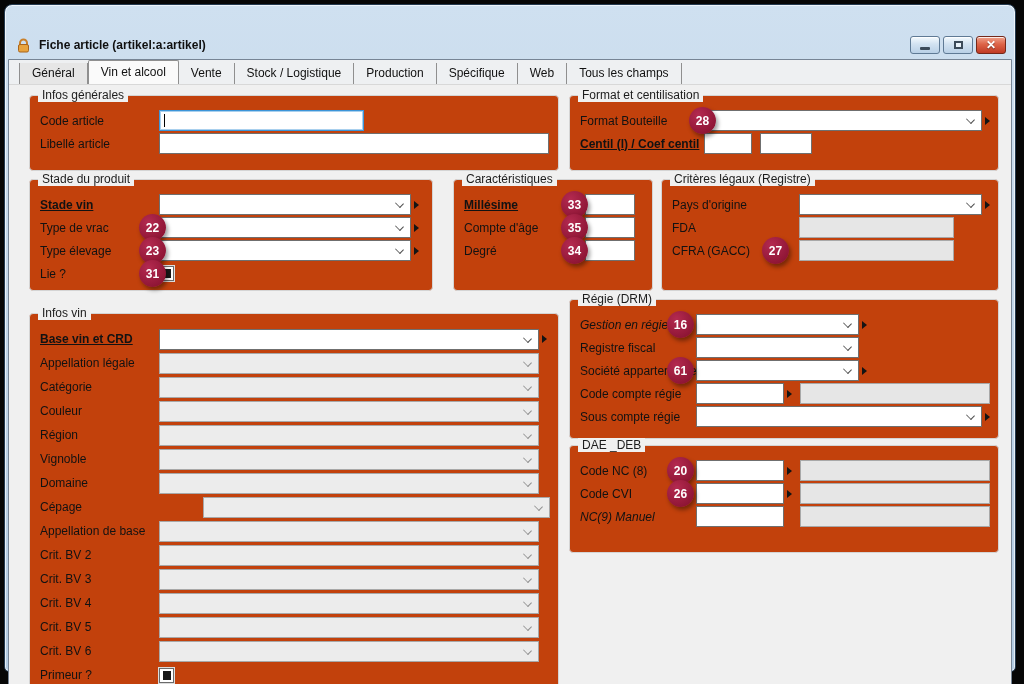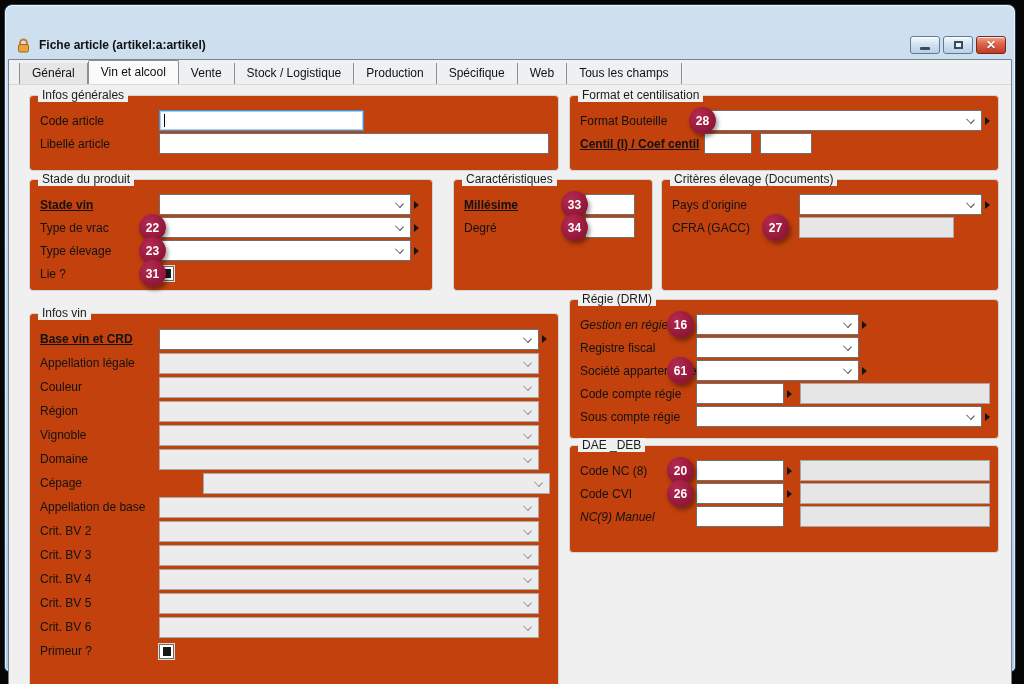--- a/index.html
+++ b/index.html
@@ -209,34 +209,43 @@
         </div>
 
         <div class="group g-caract" style="left:444px; top:94px; width:200px; height:112px;">
           <span class="gtitle">Caractéristiques</span>
           <div class="row first">
             <span class="lbl req">Millésime</span>
             <span class="badge" style="left:107px;">33</span>
             <div class="input" style="width:50px;"></div>
           </div>
           <div class="row">
+            <span class="lbl">Compte d'âge</span>
+            <span class="badge" style="left:107px;">35</span>
+            <div class="input" style="width:50px;"></div>
+          </div>
+          <div class="row">
             <span class="lbl">Degré</span>
             <span class="badge" style="left:107px;">34</span>
             <div class="input" style="width:50px;"></div>
           </div>
         </div>
 
         <div class="group g-crit" style="left:652px; top:94px; width:338px; height:112px;">
-          <span class="gtitle">Critères élevage (Documents)</span>
+          <span class="gtitle">Critères légaux (Registre)</span>
           <div class="row first">
             <span class="lbl">Pays d'origine</span>
             <div class="combo" style="width:186px;">
                 <span class="chev"></span>
               </div>
             <span class="tri"></span>
+          </div>
+          <div class="row">
+            <span class="lbl">FDA</span>
+            <div class="input disabled" style="width:155px;"></div>
           </div>
           <div class="row">
             <span class="lbl">CFRA (GACC)</span>
             <span class="badge" style="left:100px;">27</span>
             <div class="input disabled" style="width:155px;"></div>
           </div>
         </div>
 
         <div class="group g-vin" style="left:20px; top:228px; width:530px; height:390px;">
           <span class="gtitle">Infos vin</span>
@@ -247,20 +256,26 @@
               </div>
             <span class="tri"></span>
           </div>
           <div class="row" style="height:24px;">
             <span class="lbl">Appellation légale</span>
             <div class="combo disabled" style="width:380px;">
                 <span class="chev"></span>
               </div>
           </div>
           <div class="row" style="height:24px;">
+            <span class="lbl">Catégorie</span>
+            <div class="combo disabled" style="width:380px;">
+                <span class="chev"></span>
+              </div>
+          </div>
+          <div class="row" style="height:24px;">
             <span class="lbl">Couleur</span>
             <div class="combo disabled" style="width:380px;">
                 <span class="chev"></span>
               </div>
           </div>
           <div class="row" style="height:24px;">
             <span class="lbl">Région</span>
             <div class="combo disabled" style="width:380px;">
                 <span class="chev"></span>
               </div>

